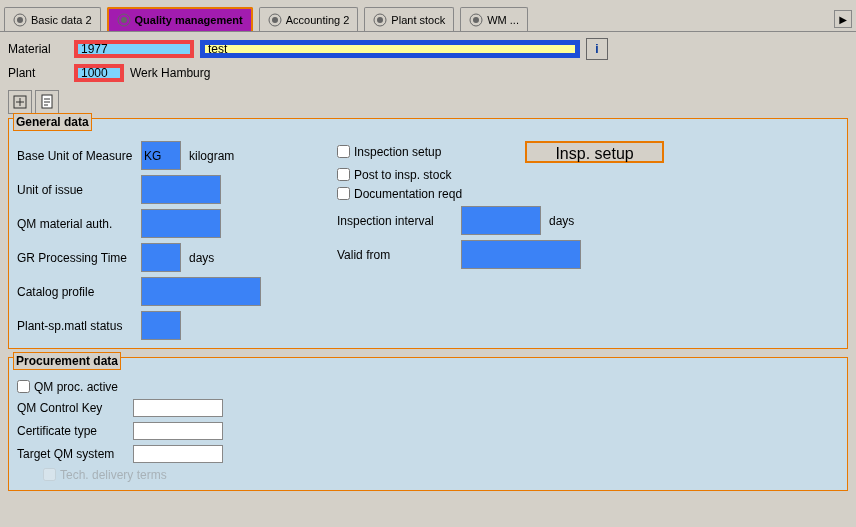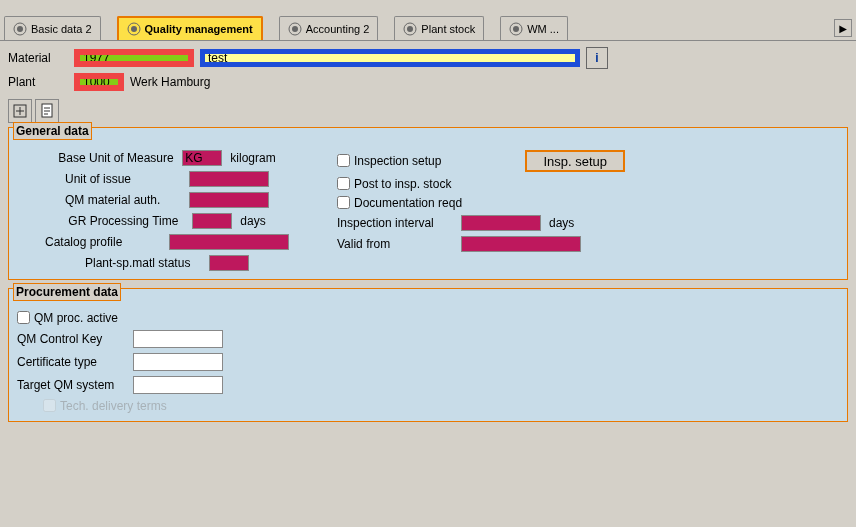--- a/index.html
+++ b/index.html
@@ -10,39 +10,39 @@
       width: 856px;
       height: 527px;
       overflow: hidden;
     }
 
     
     .tab-bar {
       display: flex;
       align-items: flex-end;
       background: #d4d0c8;
-      padding: 16px 4px 0 4px;
-      gap: 16px;
+      padding: 7px 4px 0 4px;
+      gap: 6px;
       position: relative;
     }
     .tab {
       display: flex;
       align-items: center;
       gap: 4px;
       padding: 3px 8px;
       background: #d4d0c8;
       border: 1px solid #888;
       border-bottom: none;
       cursor: pointer;
       font-size: 11px;
       height: 24px;
       border-radius: 2px 2px 0 0;
     }
     .tab.active {
-      background: #fde047;
+      background: #a21caf;
       border: 2px solid #e87800;
       border-bottom: none;
       font-weight: bold;
       z-index: 2;
     }
     .tab-icon {
       width: 14px;
       height: 14px;
     }
     .tab-nav-btn {
@@ -82,22 +82,22 @@
       display: flex;
       align-items: center;
       gap: 6px;
     }
     .field-label {
       color: #000;
       min-width: 60px;
       font-size: 12px;
     }
     .field-input {
-      border: 6px solid #ef4444;
-      background: #84cc16;
+      border: 4px solid #ef4444;
+      background: #7dd3fc;
       padding: 1px 3px;
       font-size: 12px;
       height: 18px;
     }
     .field-input.material-id {
       width: 120px;
     }
     .field-input.material-name {
       width: 380px;
       background: #ffff99;
@@ -167,24 +167,24 @@
       align-items: center;
       gap: 4px;
     }
     .gen-label {
       font-size: 12px;
       min-width: 120px;
       color: #000;
     }
     .gen-input {
       border: 1px solid #888;
-      background: #be185d;
+      background: #3b82f6;
       padding: 1px 2px;
       font-size: 12px;
-      height: 16px;
+      height: 29px;
     }
     .gen-input.small { width: 40px; }
     .gen-input.medium { width: 80px; }
     .gen-input.wide { width: 120px; }
     .gen-static { font-size: 12px; margin-left: 4px; }
 
     .checkbox-row {
       display: flex;
       align-items: flex-start;
       gap: 4px;
@@ -198,28 +198,28 @@
     
     .two-col {
       display: flex;
       gap: 20px;
     }
     .col-left, .col-right {
       display: flex;
       flex-direction: column;
       gap: 5px;
     }
-    .col-left { flex: 0 0 300px; align-items: center; }
+    .col-left { flex: 0 0 300px; }
     .col-right { flex: 1; }
 
     .insp-setup-btn {
       border: 2px solid #e87800;
       background: #d4d0c8;
-      padding: 2px 16px;
-      font-size: 13px;
+      padding: 2px 28px;
+      font-size: 16px;
       cursor: pointer;
       font-weight: normal;
       height: 22px;
     }
 
     
     .proc-grid {
       display: flex;
       flex-direction: column;
       gap: 5px;

